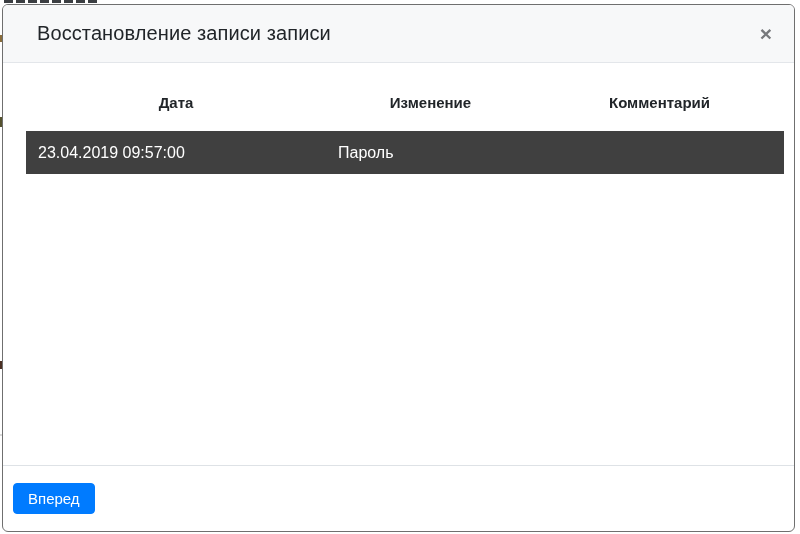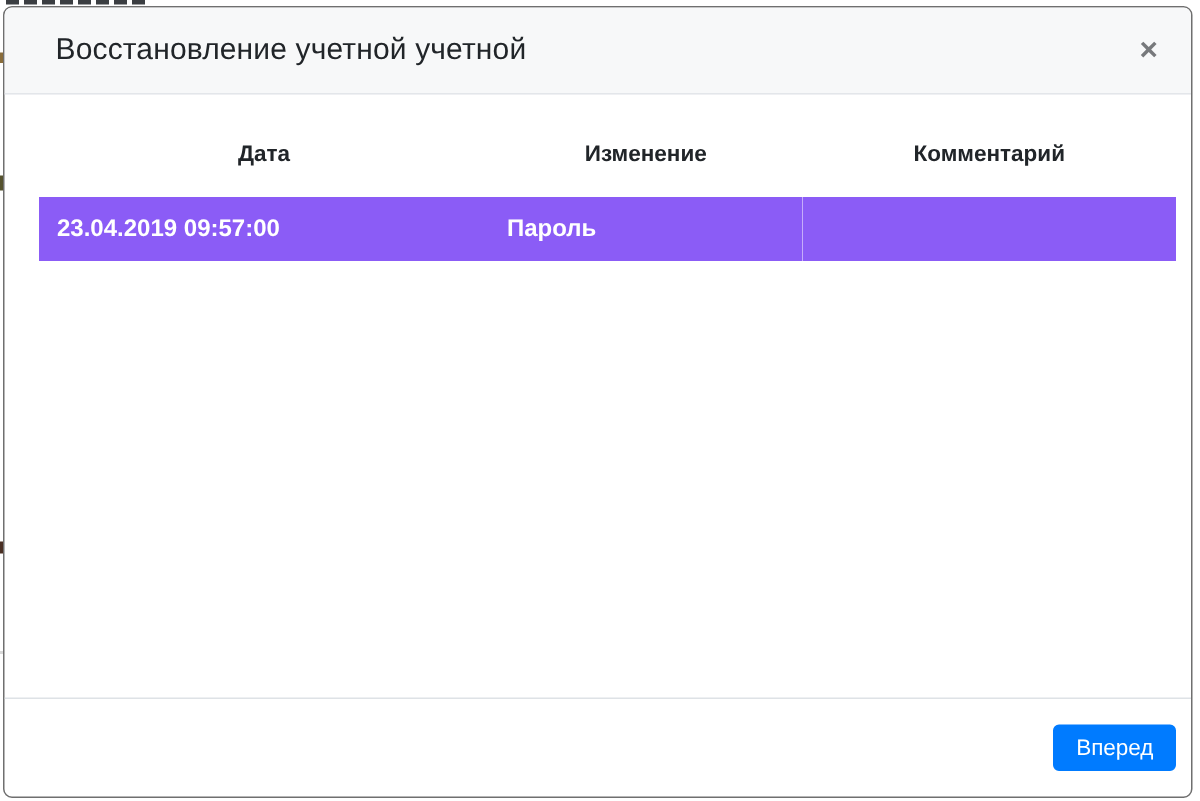--- a/index.html
+++ b/index.html
@@ -87,33 +87,31 @@
   .history-table td {
     font-size: 16px;
     color: #212529;
     padding: 12px 12px;
     line-height: 19px;
     border-top: 4px solid #ffffff;
     white-space: nowrap;
     overflow: hidden;
   }
   .history-table tr.selected td {
-    background: #8b5cf6;
+    background: #404040;
     color: #ffffff;
     cursor: pointer;
-    font-weight: bold;
   }
 
   .modal-footer {
     flex: 0 0 auto;
     height: 66px;
     border-top: 1px solid #dee2e6;
     display: flex;
     align-items: center;
-    justify-content: flex-end;
     padding: 0 10px;
   }
   .btn-primary {
     background: #007bff;
     color: #ffffff;
     border: 1px solid #007bff;
     border-radius: 4px;
     font-family: inherit;
     font-size: 15px;
     line-height: 1;
@@ -126,21 +124,21 @@
 <body>
 
 <div class="bg-fragment-top"></div>
 <div class="bg-sliver s1"></div>
 <div class="bg-sliver s2"></div>
 <div class="bg-sliver s3"></div>
 <div class="bg-sliver s4"></div>
 
 <div class="modal">
   <div class="modal-header">
-    <div class="modal-title">Восстановление учетной учетной</div>
+    <div class="modal-title">Восстановление записи записи</div>
     <button class="close-btn">×</button>
   </div>
 
   <div class="modal-body">
     <table class="history-table">
       <colgroup>
           <col class="c1">
           <col class="c2">
           <col class="c3">
         </colgroup>

